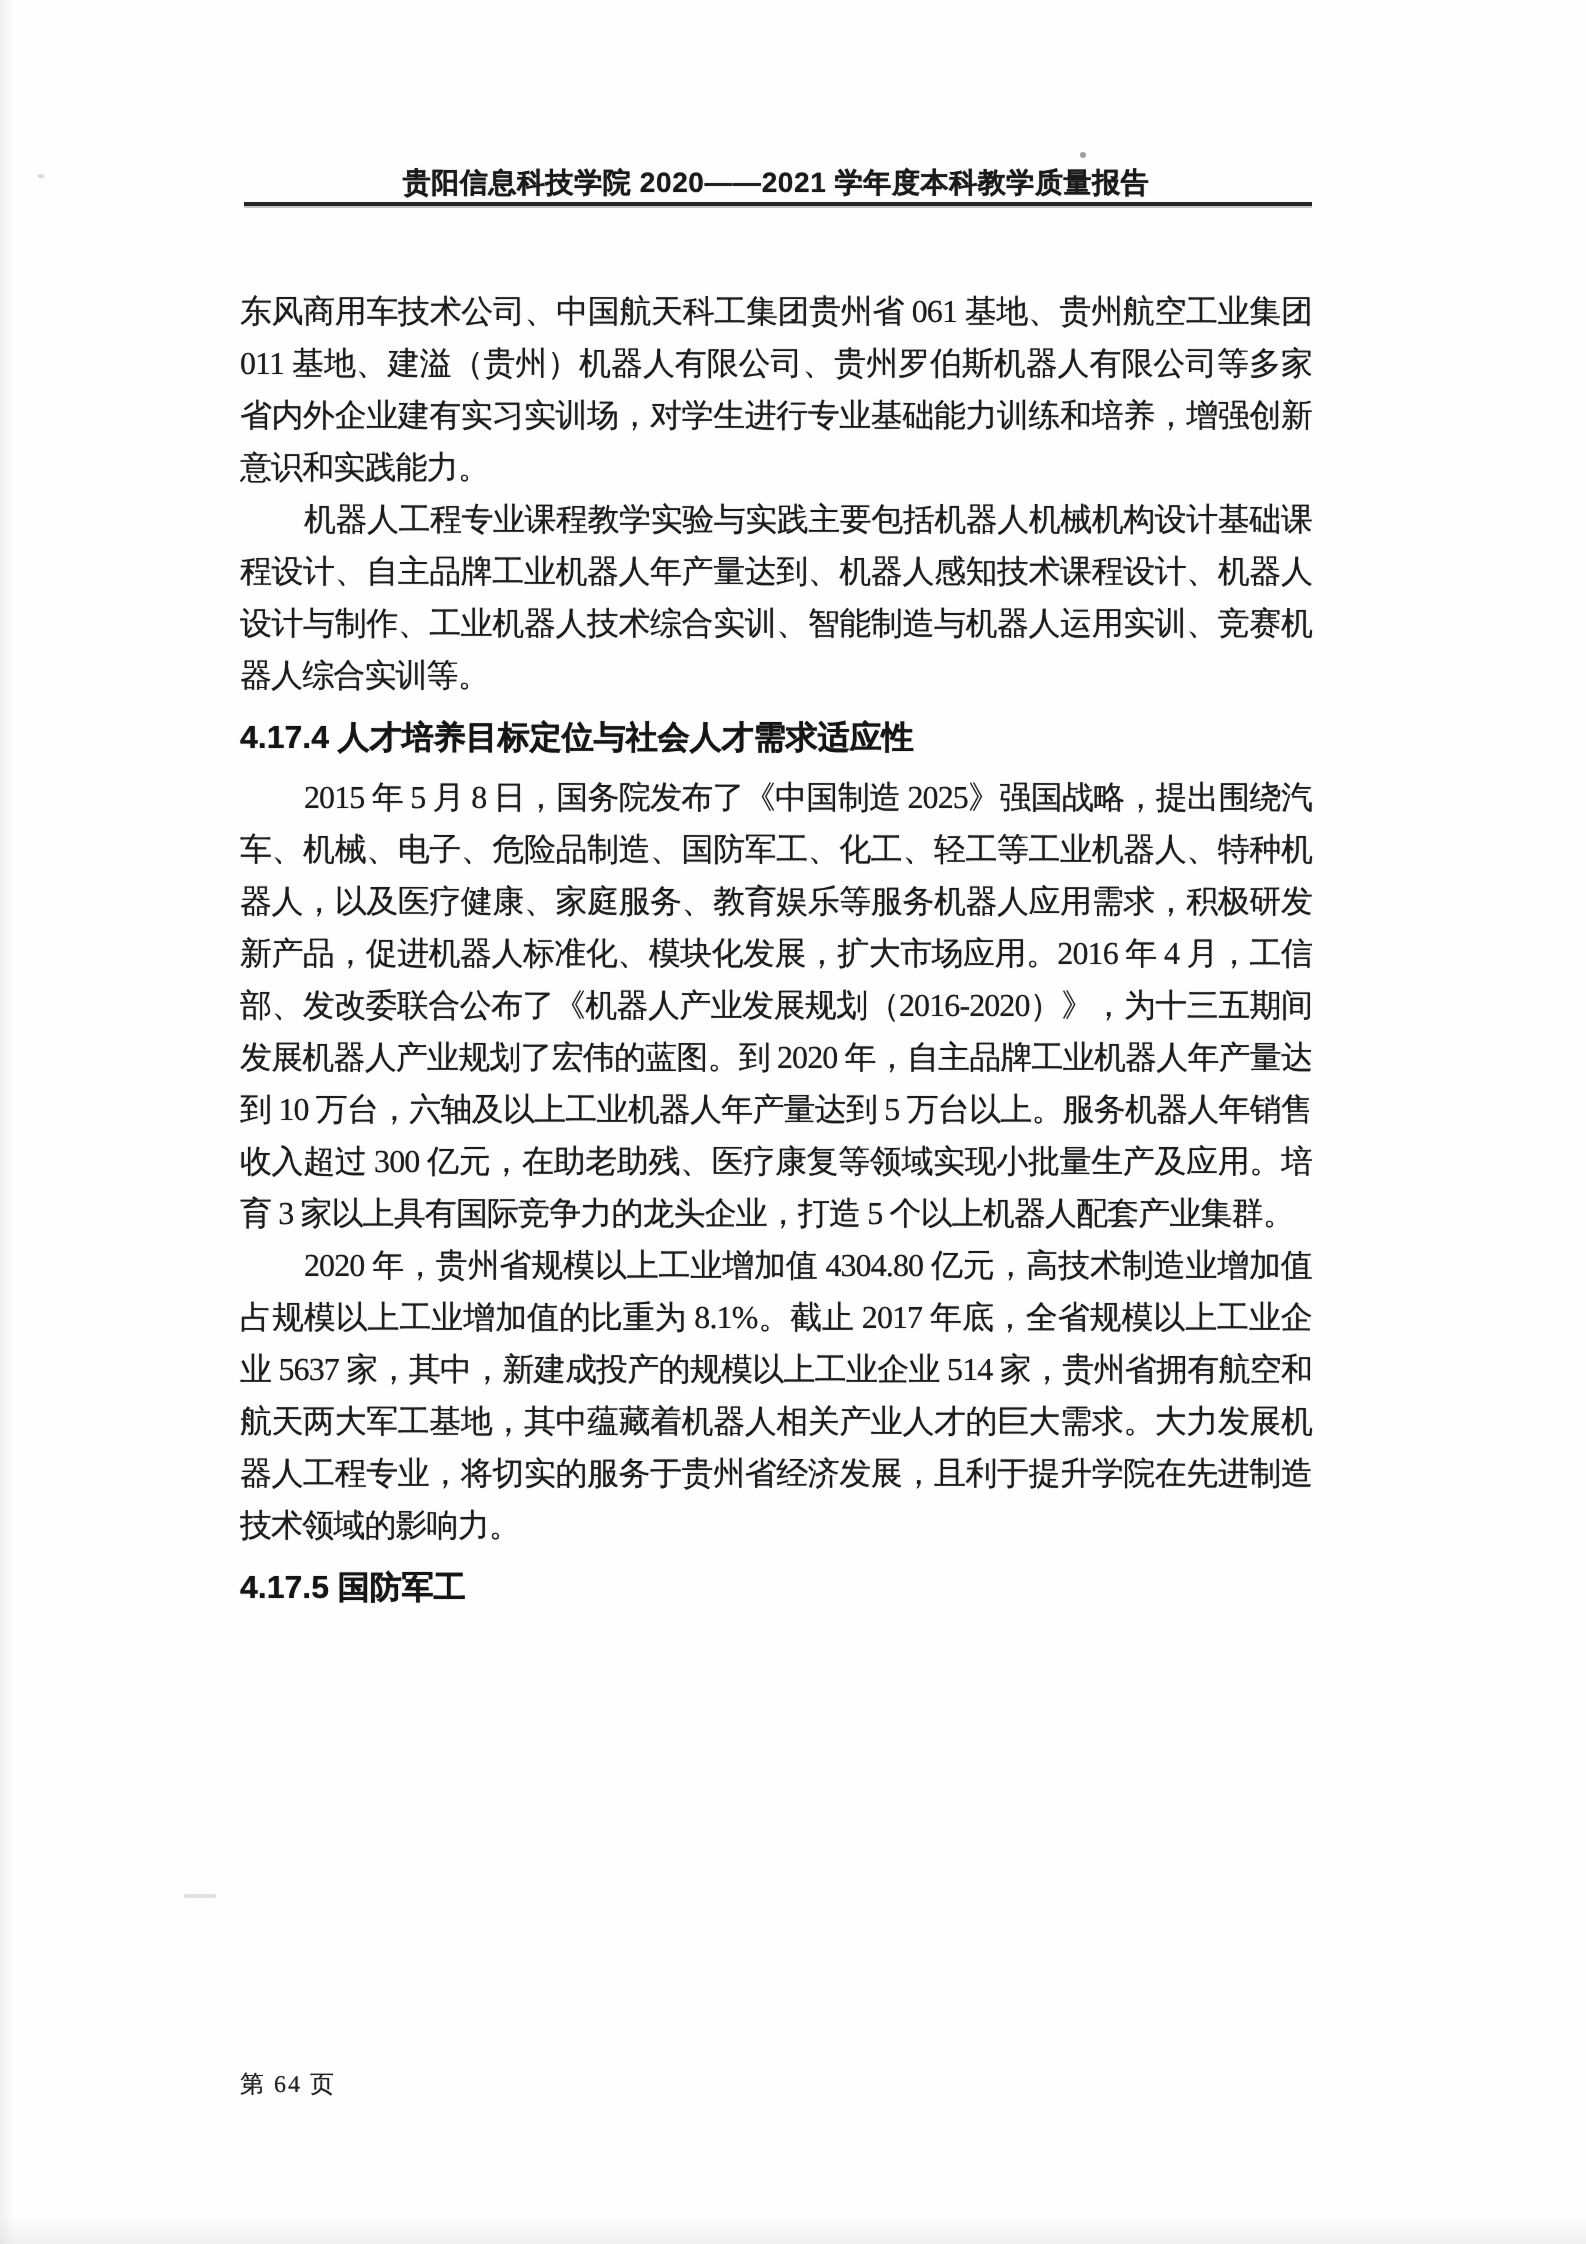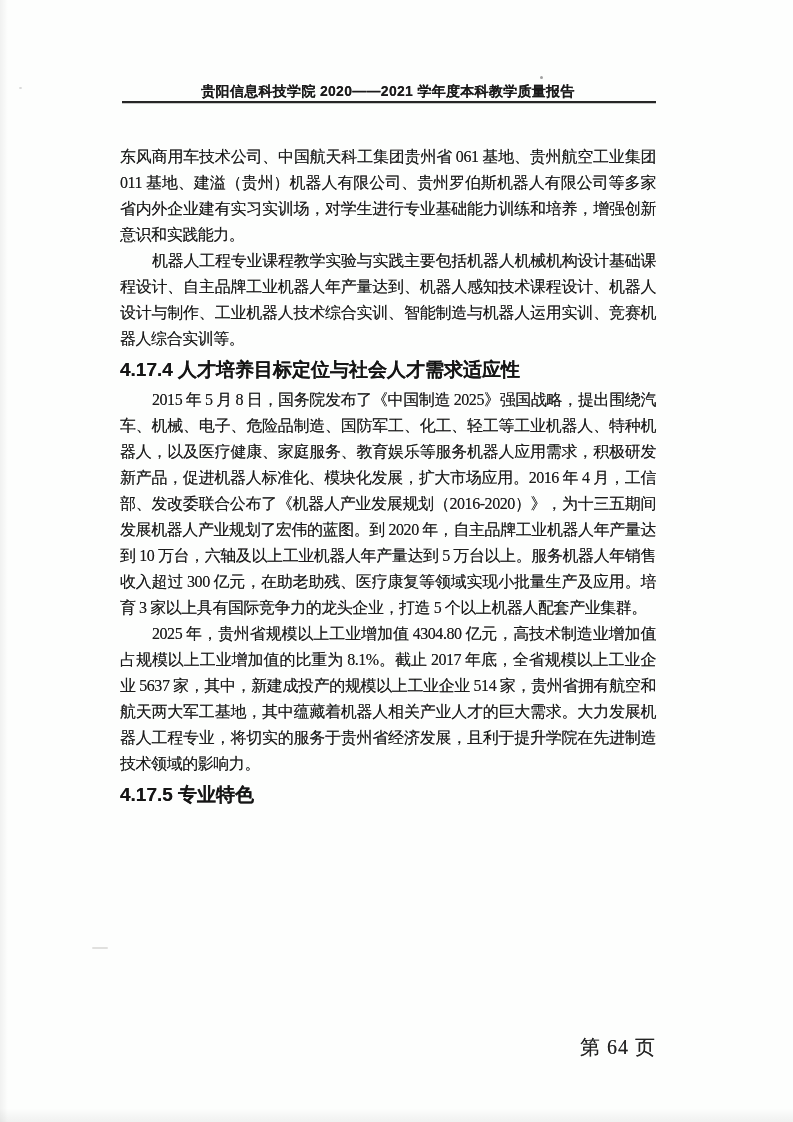--- a/index.html
+++ b/index.html
@@ -73,32 +73,32 @@
     margin: 0;
     text-indent: 2em;
   }
   .doc-body p.continuation {
     text-indent: 0;
   }
   .doc-body h2 {
     margin: 5px 0 4px 0;
     font-family: "Liberation Sans", "DejaVu Sans", sans-serif;
     font-weight: 700;
-    font-size: 19px;
+    font-size: 16px;
     line-height: 26px;
     letter-spacing: 0;
     color: #151515;
     text-shadow: 0 0 0.5px rgba(15,15,15,0.75);
   }
 
   .page-footer {
     position: absolute;
     left: 120px; top: 1034px; width: 536px;
-    text-align: right;
-    font-size: 20px;
+    text-align: left;
+    font-size: 12px;
     letter-spacing: 1px;
     color: #222;
     text-shadow: 0 0 0.5px rgba(25,25,25,0.6);
   }
 </style>
 </head>
 <body>
 
 <div class="page">
 
@@ -111,21 +111,21 @@
   <header>
     <div class="header-title">贵阳信息科技学院 2020——2021 学年度本科教学质量报告</div>
     <div class="header-rule"></div>
   </header>
 
   <main class="doc-body">
     <p class="continuation">东风商用车技术公司、中国航天科工集团贵州省 061 基地、贵州航空工业集团 011 基地、建溢（贵州）机器人有限公司、贵州罗伯斯机器人有限公司等多家省内外企业建有实习实训场，对学生进行专业基础能力训练和培养，增强创新意识和实践能力。</p>
     <p>机器人工程专业课程教学实验与实践主要包括机器人机械机构设计基础课程设计、自主品牌工业机器人年产量达到、机器人感知技术课程设计、机器人设计与制作、工业机器人技术综合实训、智能制造与机器人运用实训、竞赛机器人综合实训等。</p>
     <h2>4.17.4 人才培养目标定位与社会人才需求适应性</h2>
     <p>2015 年 5 月 8 日，国务院发布了《中国制造 2025》强国战略，提出围绕汽车、机械、电子、危险品制造、国防军工、化工、轻工等工业机器人、特种机器人，以及医疗健康、家庭服务、教育娱乐等服务机器人应用需求，积极研发新产品，促进机器人标准化、模块化发展，扩大市场应用。2016 年 4 月，工信部、发改委联合公布了《机器人产业发展规划（2016-2020）》，为十三五期间发展机器人产业规划了宏伟的蓝图。到 2020 年，自主品牌工业机器人年产量达到 10 万台，六轴及以上工业机器人年产量达到 5 万台以上。服务机器人年销售收入超过 300 亿元，在助老助残、医疗康复等领域实现小批量生产及应用。培育 3 家以上具有国际竞争力的龙头企业，打造 5 个以上机器人配套产业集群。</p>
-    <p>2025 年，贵州省规模以上工业增加值 4304.80 亿元，高技术制造业增加值占规模以上工业增加值的比重为 8.1%。截止 2017 年底，全省规模以上工业企业 5637 家，其中，新建成投产的规模以上工业企业 514 家，贵州省拥有航空和航天两大军工基地，其中蕴藏着机器人相关产业人才的巨大需求。大力发展机器人工程专业，将切实的服务于贵州省经济发展，且利于提升学院在先进制造技术领域的影响力。</p>
-    <h2>4.17.5 专业特色</h2>
+    <p>2020 年，贵州省规模以上工业增加值 4304.80 亿元，高技术制造业增加值占规模以上工业增加值的比重为 8.1%。截止 2017 年底，全省规模以上工业企业 5637 家，其中，新建成投产的规模以上工业企业 514 家，贵州省拥有航空和航天两大军工基地，其中蕴藏着机器人相关产业人才的巨大需求。大力发展机器人工程专业，将切实的服务于贵州省经济发展，且利于提升学院在先进制造技术领域的影响力。</p>
+    <h2>4.17.5 国防军工</h2>
   </main>
 
   <footer class="page-footer">
     <span>第 64 页</span>
   </footer>
 
 </div>
 
 </body></html>

